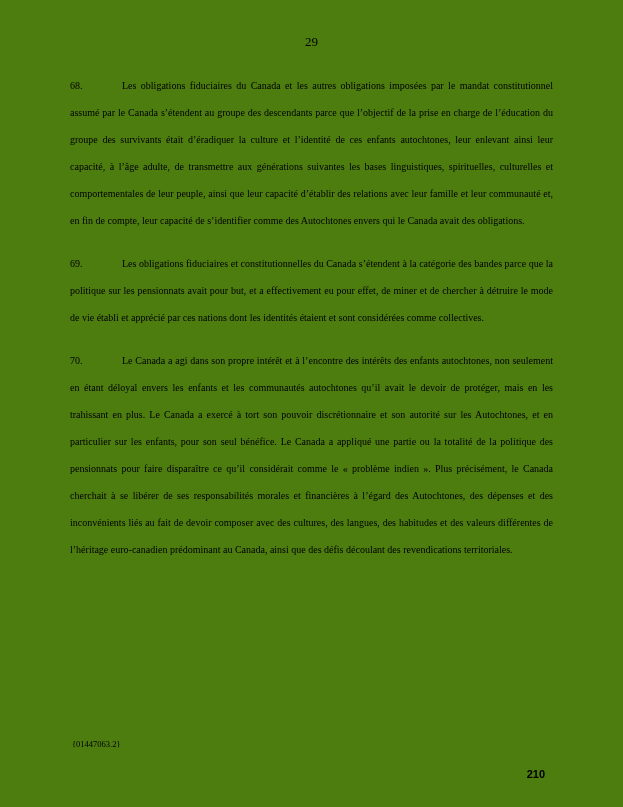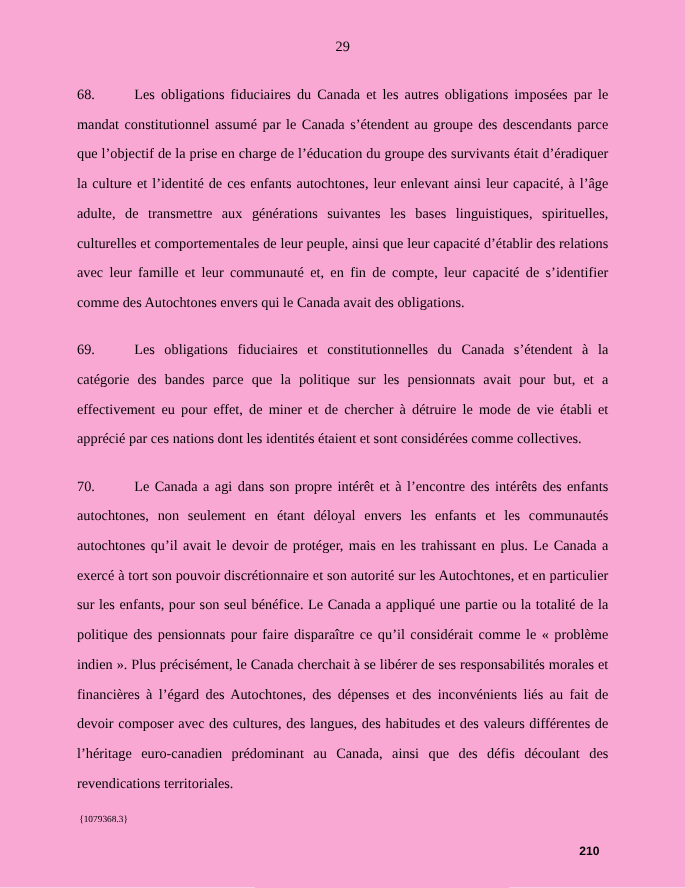--- a/index.html
+++ b/index.html
@@ -4,40 +4,40 @@
 <style>
   html, body {
     margin: 0;
     padding: 0;
     background: #ffffff;
   }
   .page {
     position: relative;
     width: 623px;
     height: 807px;
-    background: #f9a8d4;
+    background: #4d7c0f;
     font-family: "Liberation Serif", "DejaVu Serif", serif;
     color: #000000;
     overflow: hidden;
     box-sizing: border-box;
   }
   .content {
     position: absolute;
     left: 70px;
     right: 70px;
     top: 34px;
   }
   .page-header-number {
     text-align: center;
     font-size: 13px;
     line-height: 16px;
     margin-bottom: 22px;
   }
   .para {
-    font-size: 13px;
+    font-size: 10px;
     line-height: 27px;
     text-align: justify;
     margin: 0 0 16px 0;
   }
   .para-num {
     display: inline-block;
     width: 52px;
   }
   .footer-docket {
     position: absolute;
@@ -65,16 +65,16 @@
   <div class="content">
     <div class="page-header-number">29</div>
 
     <p class="para"><span class="para-num">68.</span><span>Les obligations fiduciaires du Canada et les autres obligations imposées par le mandat constitutionnel assumé par le Canada s’étendent au groupe des descendants parce que l’objectif de la prise en charge de l’éducation du groupe des survivants était d’éradiquer la culture et l’identité de ces enfants autochtones, leur enlevant ainsi leur capacité, à l’âge adulte, de transmettre aux générations suivantes les bases linguistiques, spirituelles, culturelles et comportementales de leur peuple, ainsi que leur capacité d’établir des relations avec leur famille et leur communauté et, en fin de compte, leur capacité de s’identifier comme des Autochtones envers qui le Canada avait des obligations.</span></p>
 
     <p class="para"><span class="para-num">69.</span><span>Les obligations fiduciaires et constitutionnelles du Canada s’étendent à la catégorie des bandes parce que la politique sur les pensionnats avait pour but, et a effectivement eu pour effet, de miner et de chercher à détruire le mode de vie établi et apprécié par ces nations dont les identités étaient et sont considérées comme collectives.</span></p>
 
     <p class="para"><span class="para-num">70.</span><span>Le Canada a agi dans son propre intérêt et à l’encontre des intérêts des enfants autochtones, non seulement en étant déloyal envers les enfants et les communautés autochtones qu’il avait le devoir de protéger, mais en les trahissant en plus.  Le Canada a exercé à tort son pouvoir discrétionnaire et son autorité sur les Autochtones, et en particulier sur les enfants, pour son seul bénéfice.  Le Canada a appliqué une partie ou la totalité de la politique des pensionnats pour faire disparaître ce qu’il considérait comme le « problème indien ».  Plus précisément, le Canada cherchait à se libérer de ses responsabilités morales et financières à l’égard des Autochtones, des dépenses et des inconvénients liés au fait de devoir composer avec des cultures, des langues, des habitudes et des valeurs différentes de l’héritage euro-canadien prédominant au Canada, ainsi que des défis découlant des revendications territoriales.</span></p>
   </div>
 
-  <div class="footer-docket">{1079368.3}</div>
+  <div class="footer-docket">{01447063.2}</div>
 
   <div class="footer-page-number">210</div>
 </div>
 
 </body></html>

